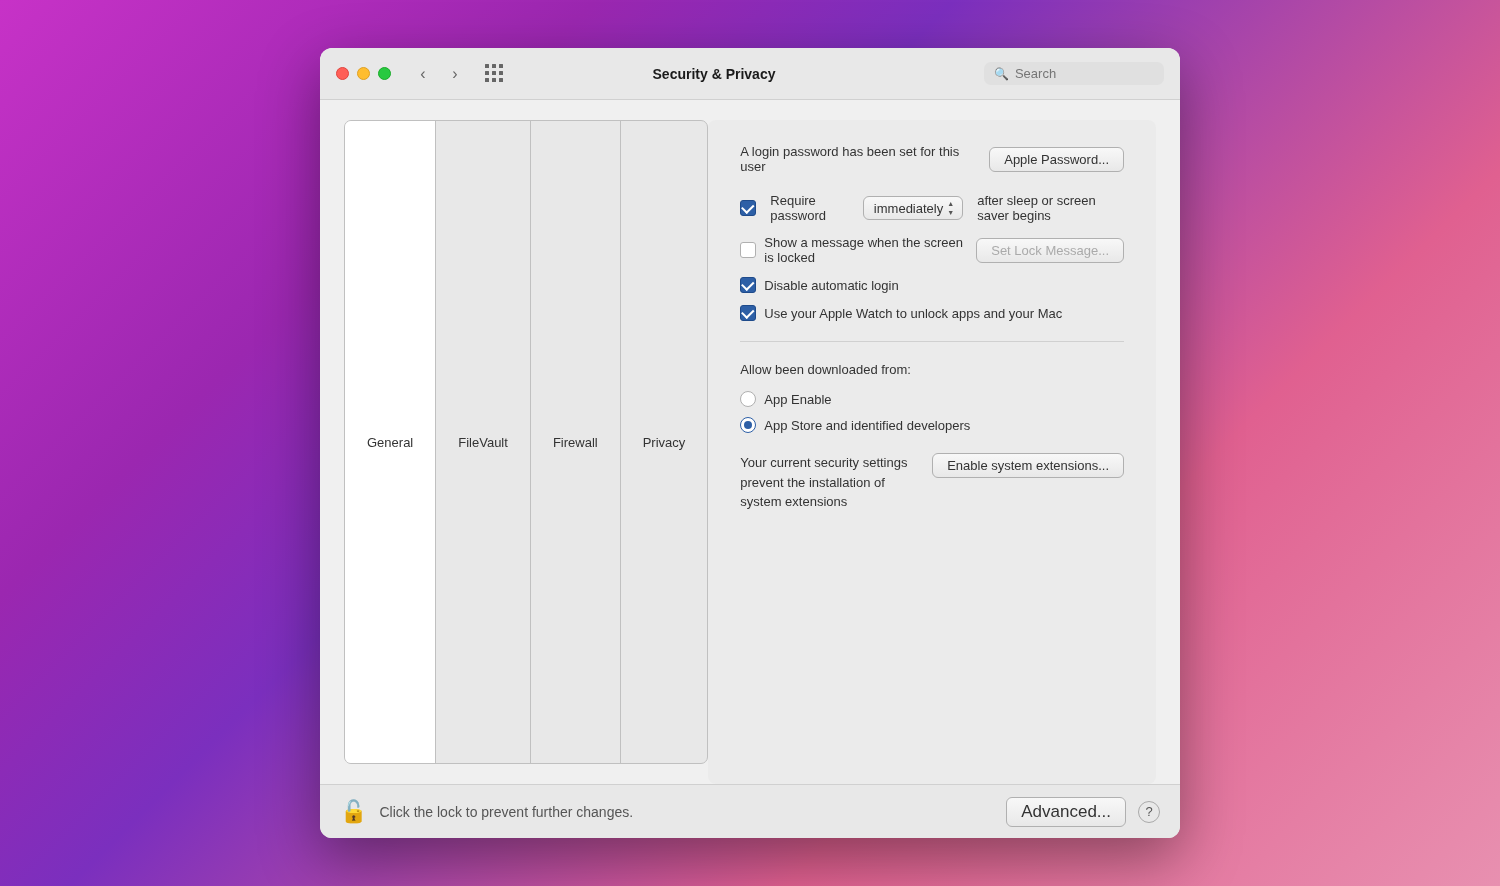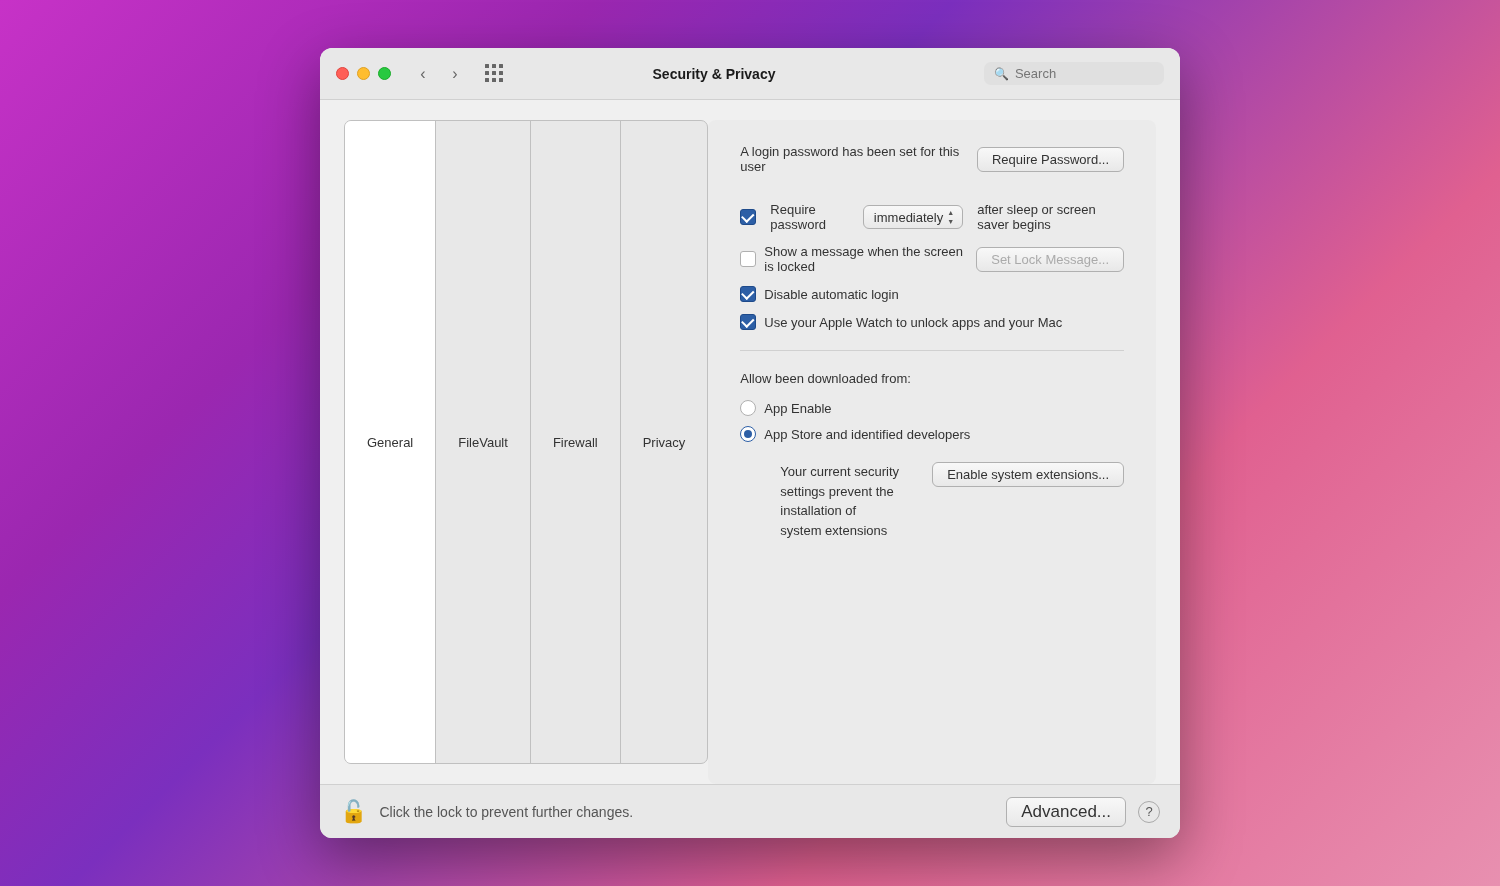--- a/index.html
+++ b/index.html
@@ -172,21 +172,21 @@
       border-radius: 8px;
       padding: 24px 32px;
       flex: 1;
     }
 
     
     .password-row {
       display: flex;
       align-items: center;
       gap: 14px;
-      margin-bottom: 28px;
+      margin-bottom: 19px;
     }
 
     .password-label {
       font-size: 13px;
       color: #333;
     }
 
     .btn {
       background: linear-gradient(to bottom, #f8f8f8, #e8e8e8);
       border: 1px solid #b0b0b0;
@@ -336,21 +336,20 @@
       font-size: 13px;
       color: #333;
     }
 
     
     .extensions-row {
       display: flex;
       align-items: flex-start;
       gap: 16px;
       margin-top: 20px;
-      margin-left: 40px;
     }
 
     .extensions-text {
       font-size: 13px;
       color: #333;
       line-height: 1.5;
     }
 
     
     .bottom-bar {
@@ -440,21 +439,21 @@
         <button class="tab">FileVault</button>
         <button class="tab">Firewall</button>
         <button class="tab">Privacy</button>
       </div>
     </div>
 
     <div class="panel">
 
       <div class="password-row">
         <span class="password-label">A login password has been set for this user</span>
-        <button class="btn">Require Password...</button>
+        <button class="btn">Apple Password...</button>
       </div>
 
       <div class="require-row">
         <div class="checkbox checked"></div>
         <span class="checkbox-label">Require password</span>
         <button class="dropdown-btn">
           <span>immediately</span>
           <span class="dropdown-arrow"></span>
         </button>
         <span class="checkbox-label">after sleep or screen saver begins</span>

